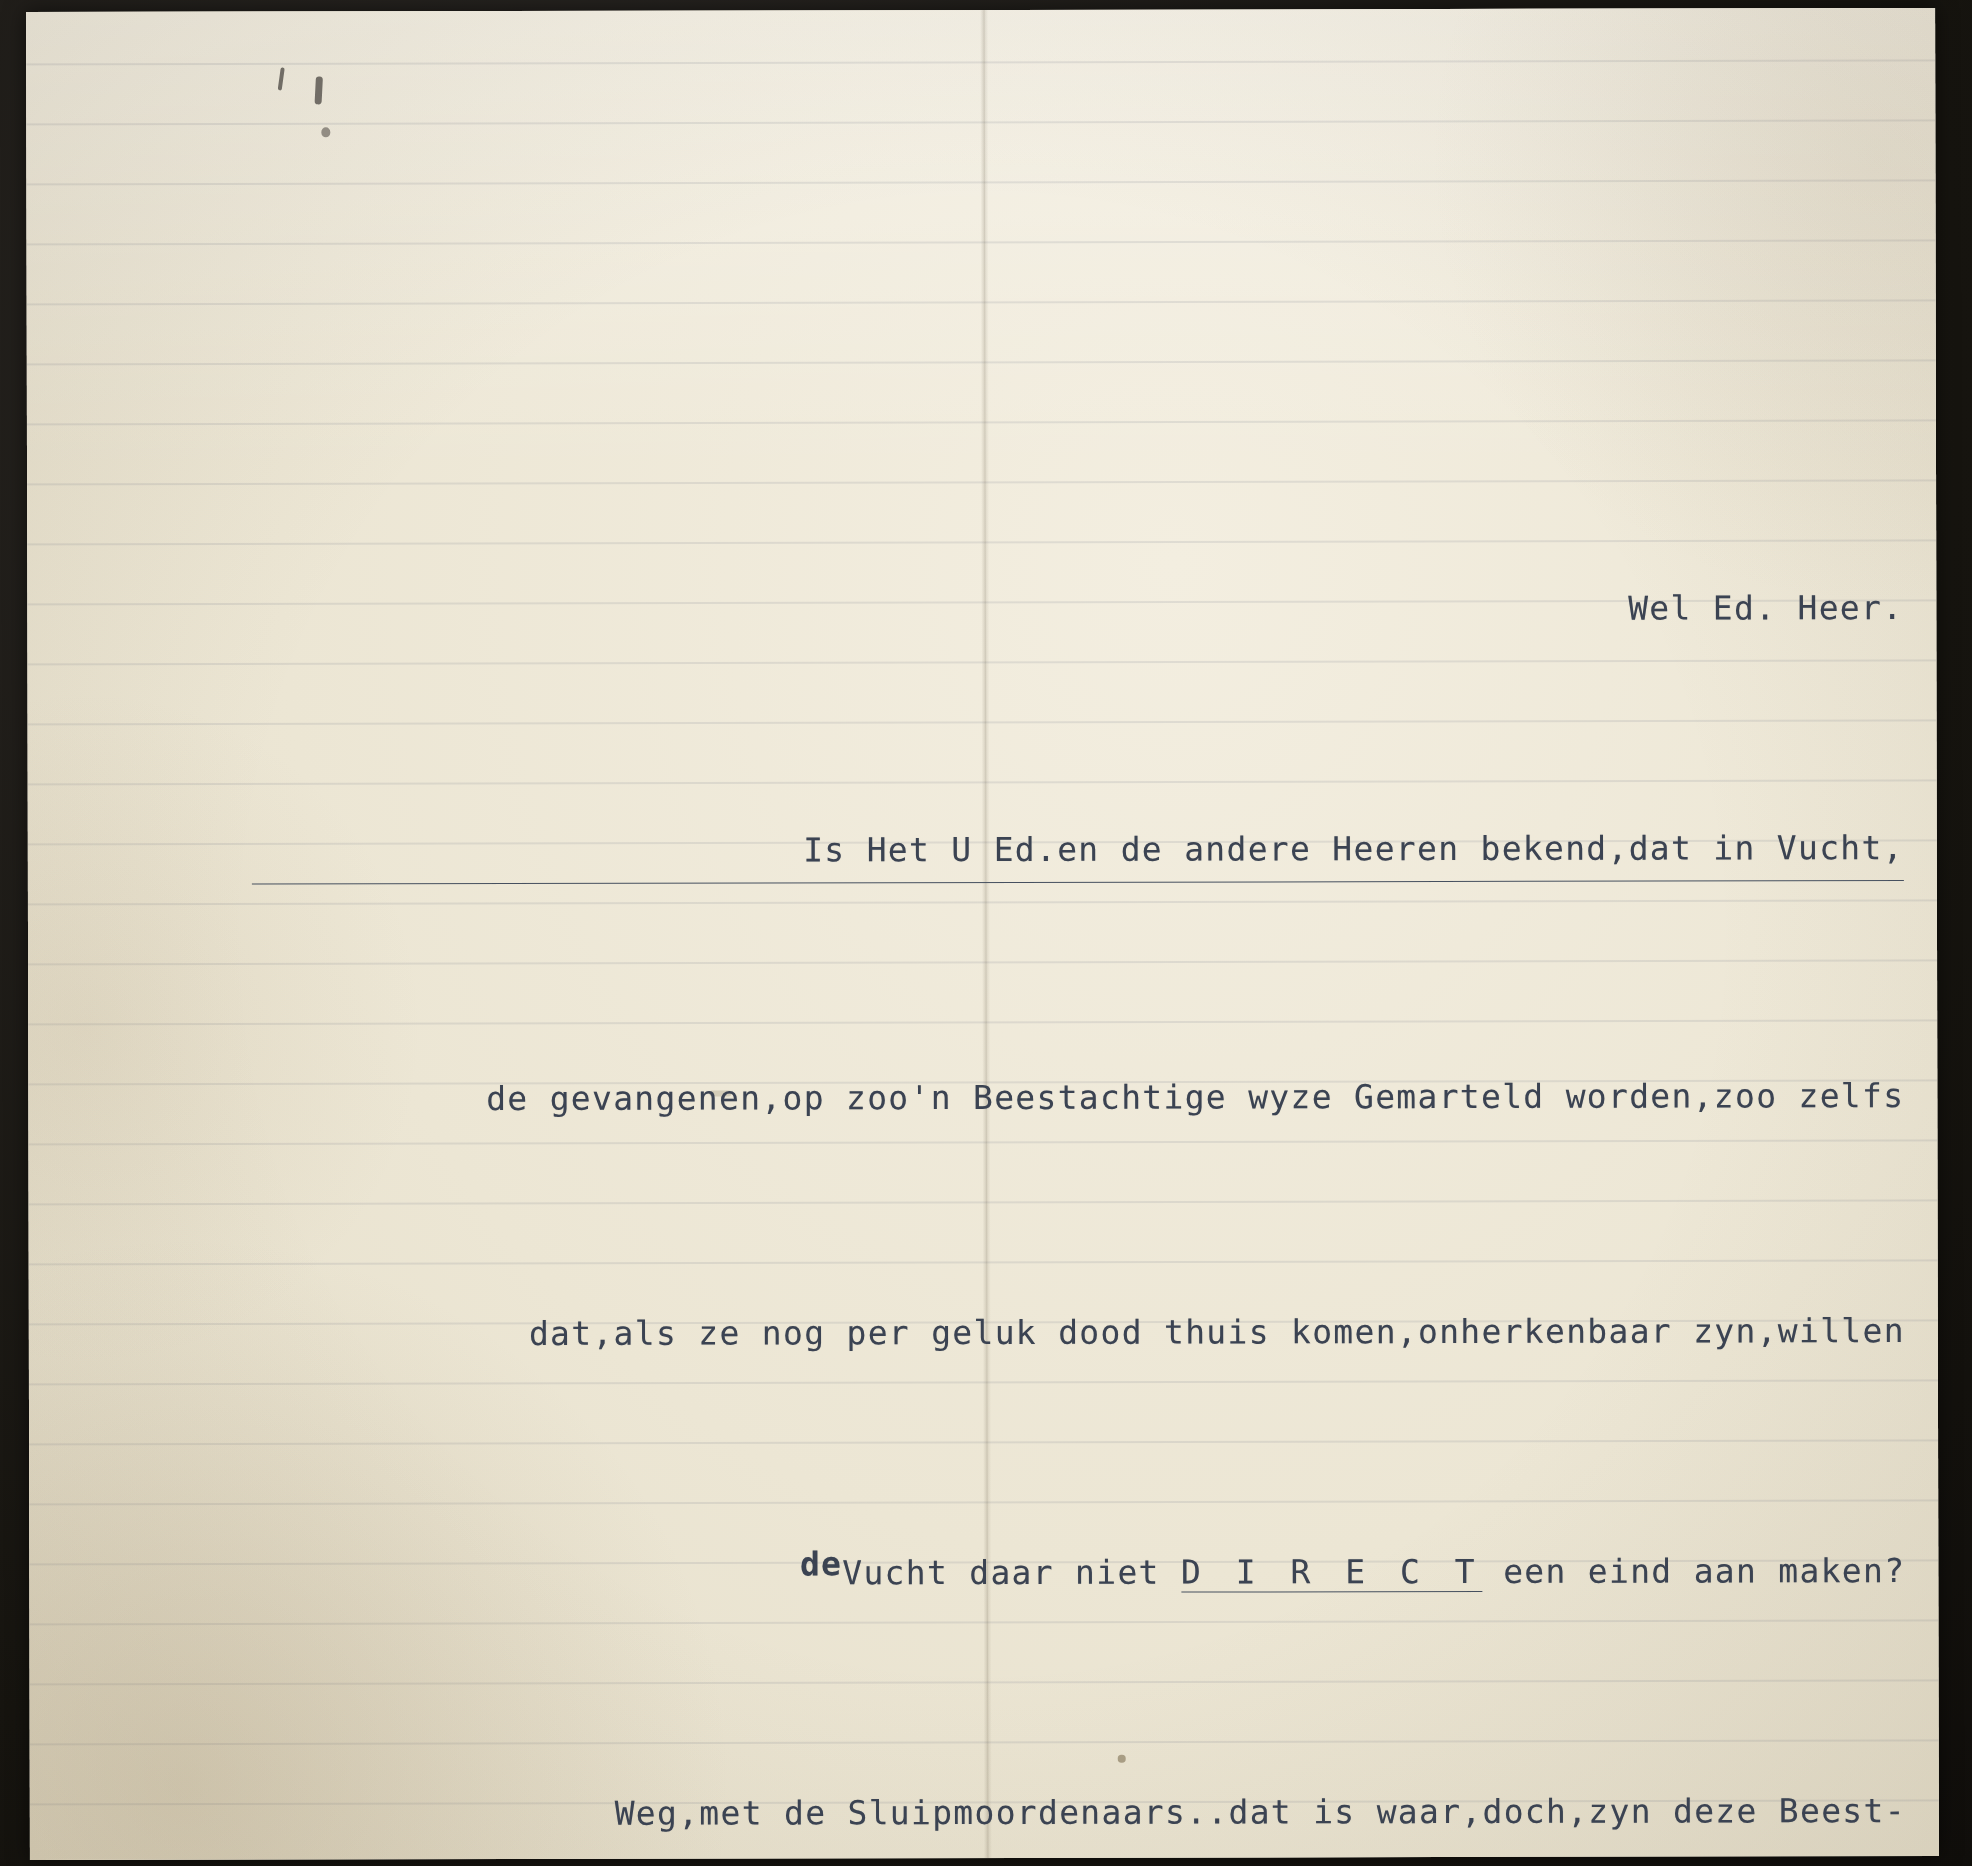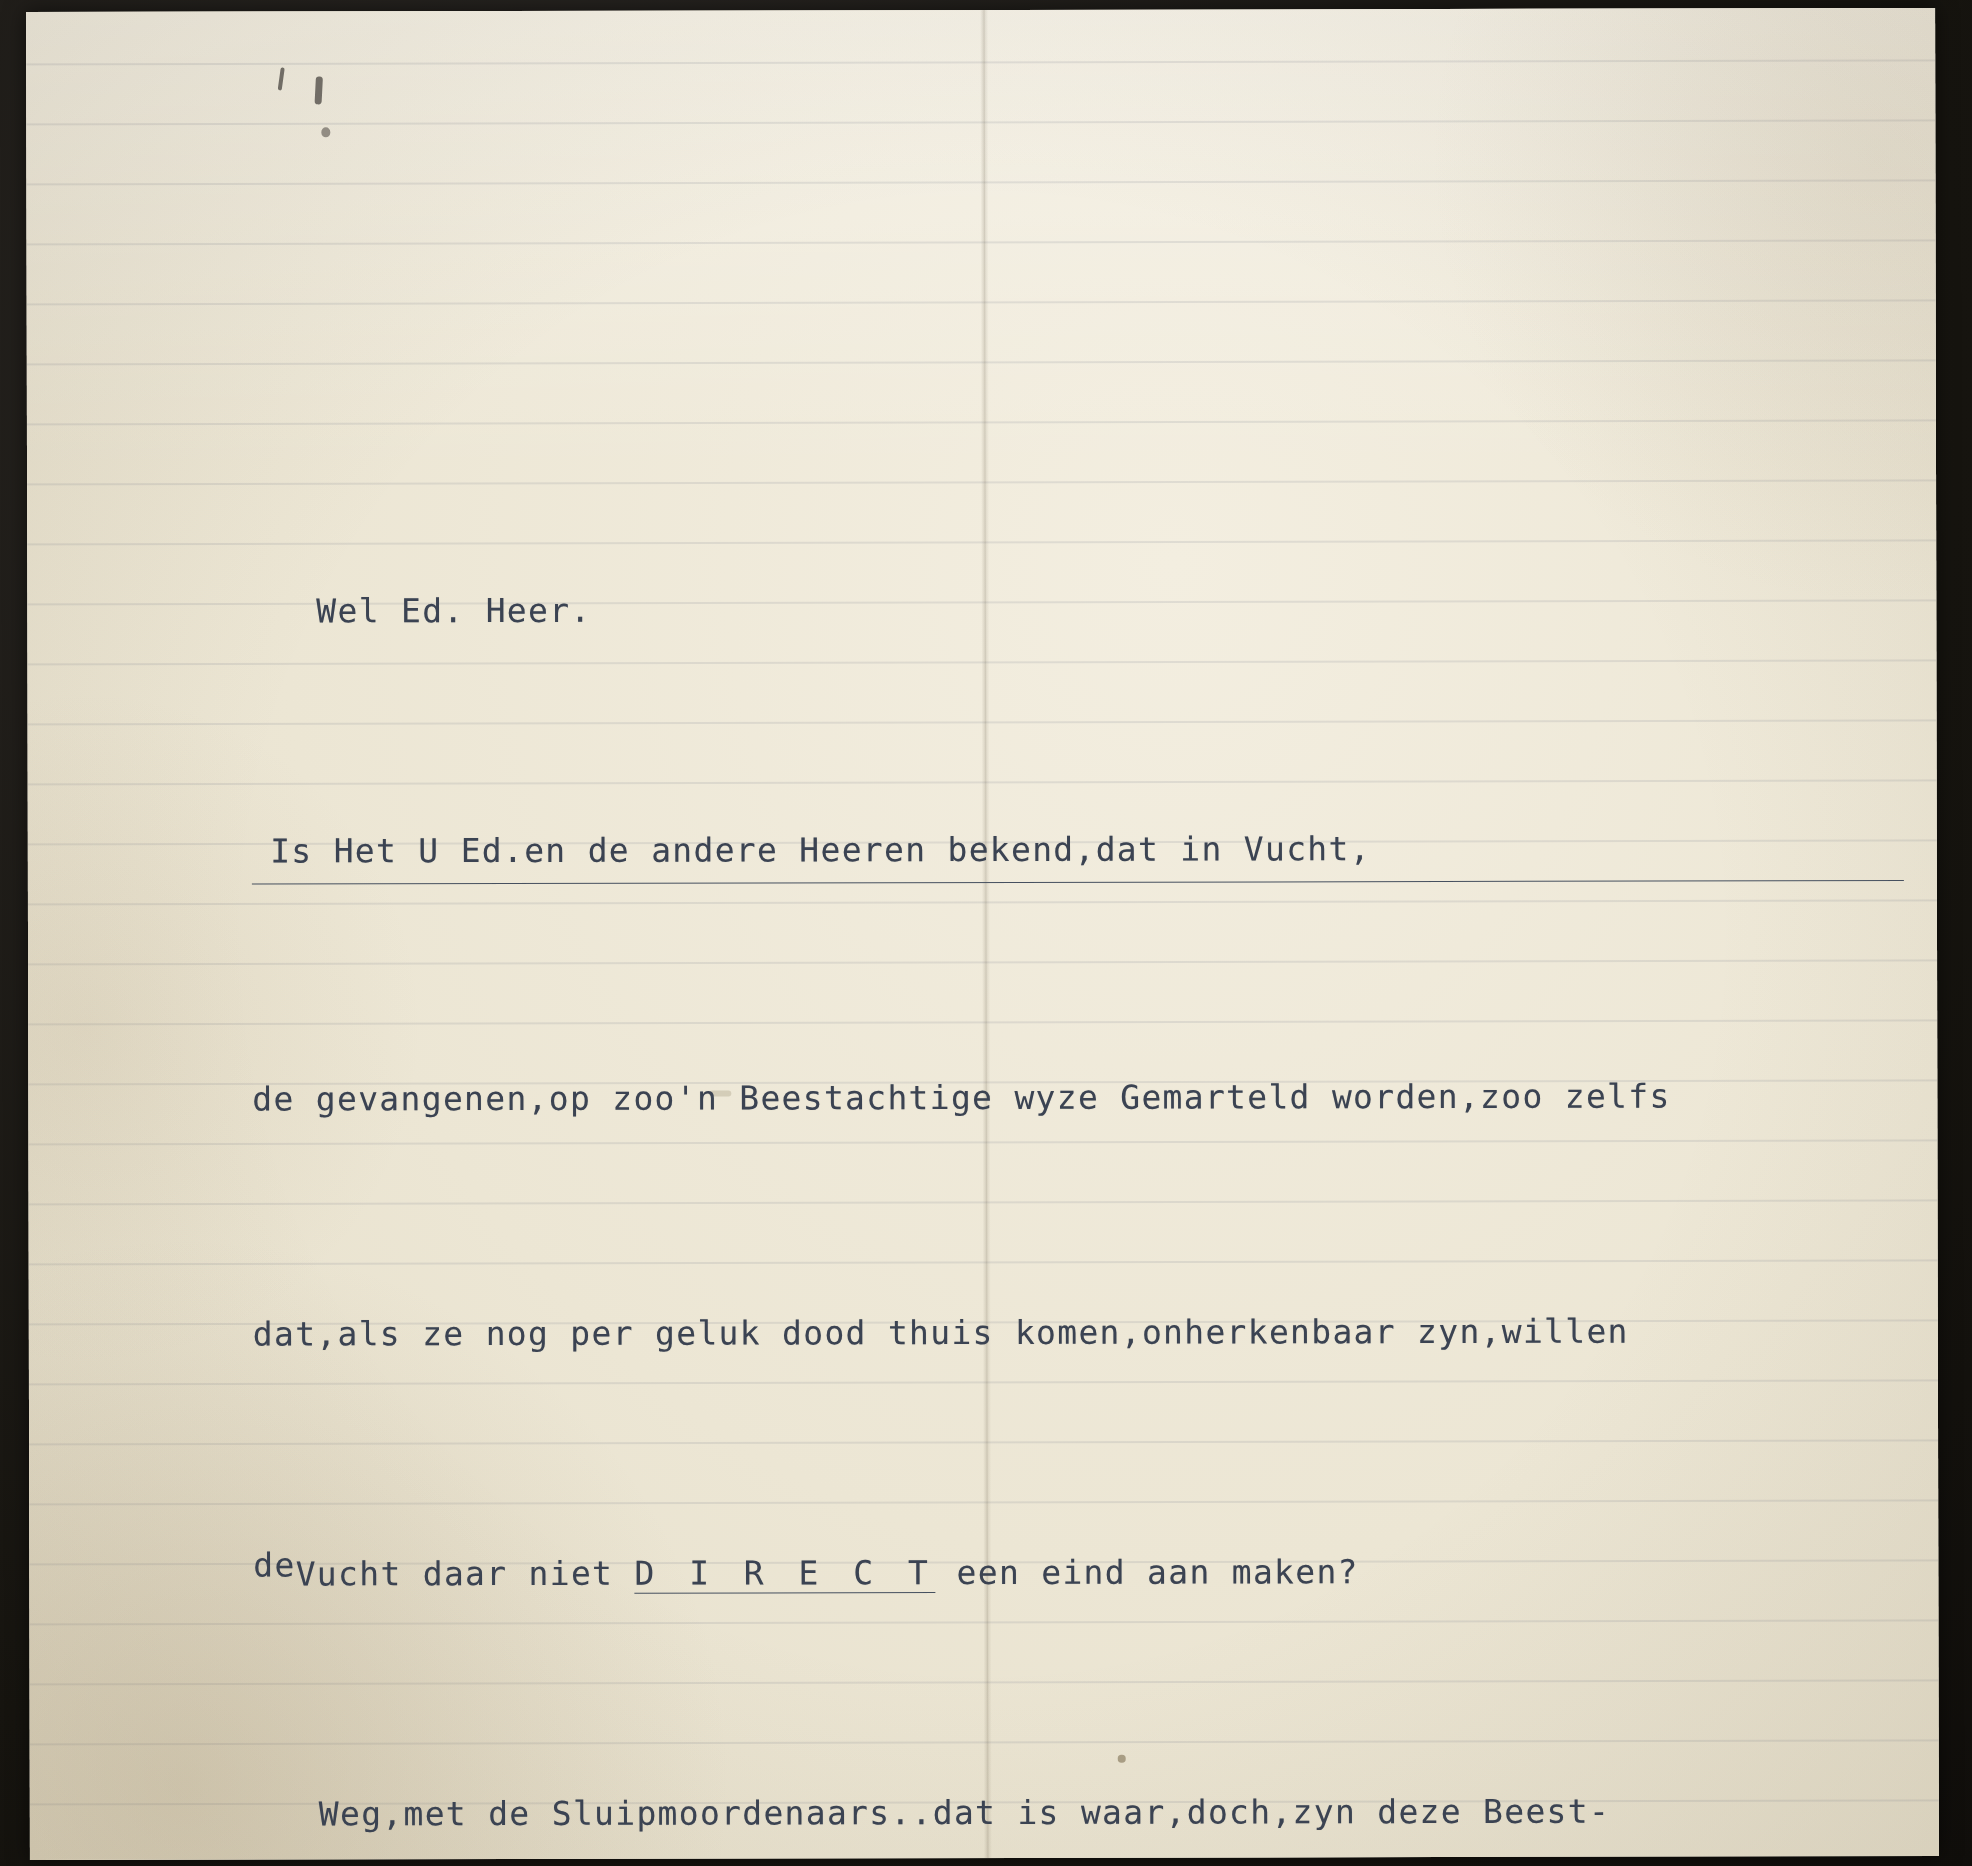--- a/index.html
+++ b/index.html
@@ -14,20 +14,21 @@
     overflow: hidden;
     font-family: "DejaVu Sans Mono", monospace;
   }
 
   
   #scan-backdrop {
     position: absolute;
     inset: 0;
     background:
       radial-gradient(ellipse at 30% 20%, #2a2724 0%, #16140f 70%, #100e0b 100%);
+    text-align: right;
   }
 
   
   #paper {
     position: absolute;
     left: 28px;
     top: 10px;
     width: 1909px;
     height: 1848px;
     background: #efe9d9;
@@ -118,21 +119,21 @@
   .tline {
     display: block;
     white-space: pre;
     text-shadow: 0 0 0.8px rgba(60,70,90,0.25);
   }
   
   .ind-1  { padding-left: 65px; }
   .ind-2  { padding-left: 18.3px; }
   .ind-3  { padding-left: 0px; }
 
-  .shift-up   { position: relative; top: -8.3px; }
+  .shift-up   { position: relative; top: -8.3px; font-weight: bold; }
   .shift-dn   { position: relative; top: 5px; }
 
   .underline-txt { border-bottom: 1.7px solid #46505f; padding-bottom: 1.7px; }
   .spaced-caps { letter-spacing: 7.5px; border-bottom: 1.7px solid #46505f; }
 
   
   #letter-body .tline:last-child { margin-bottom: 0; }
 </style>
 </head>
 <body>

